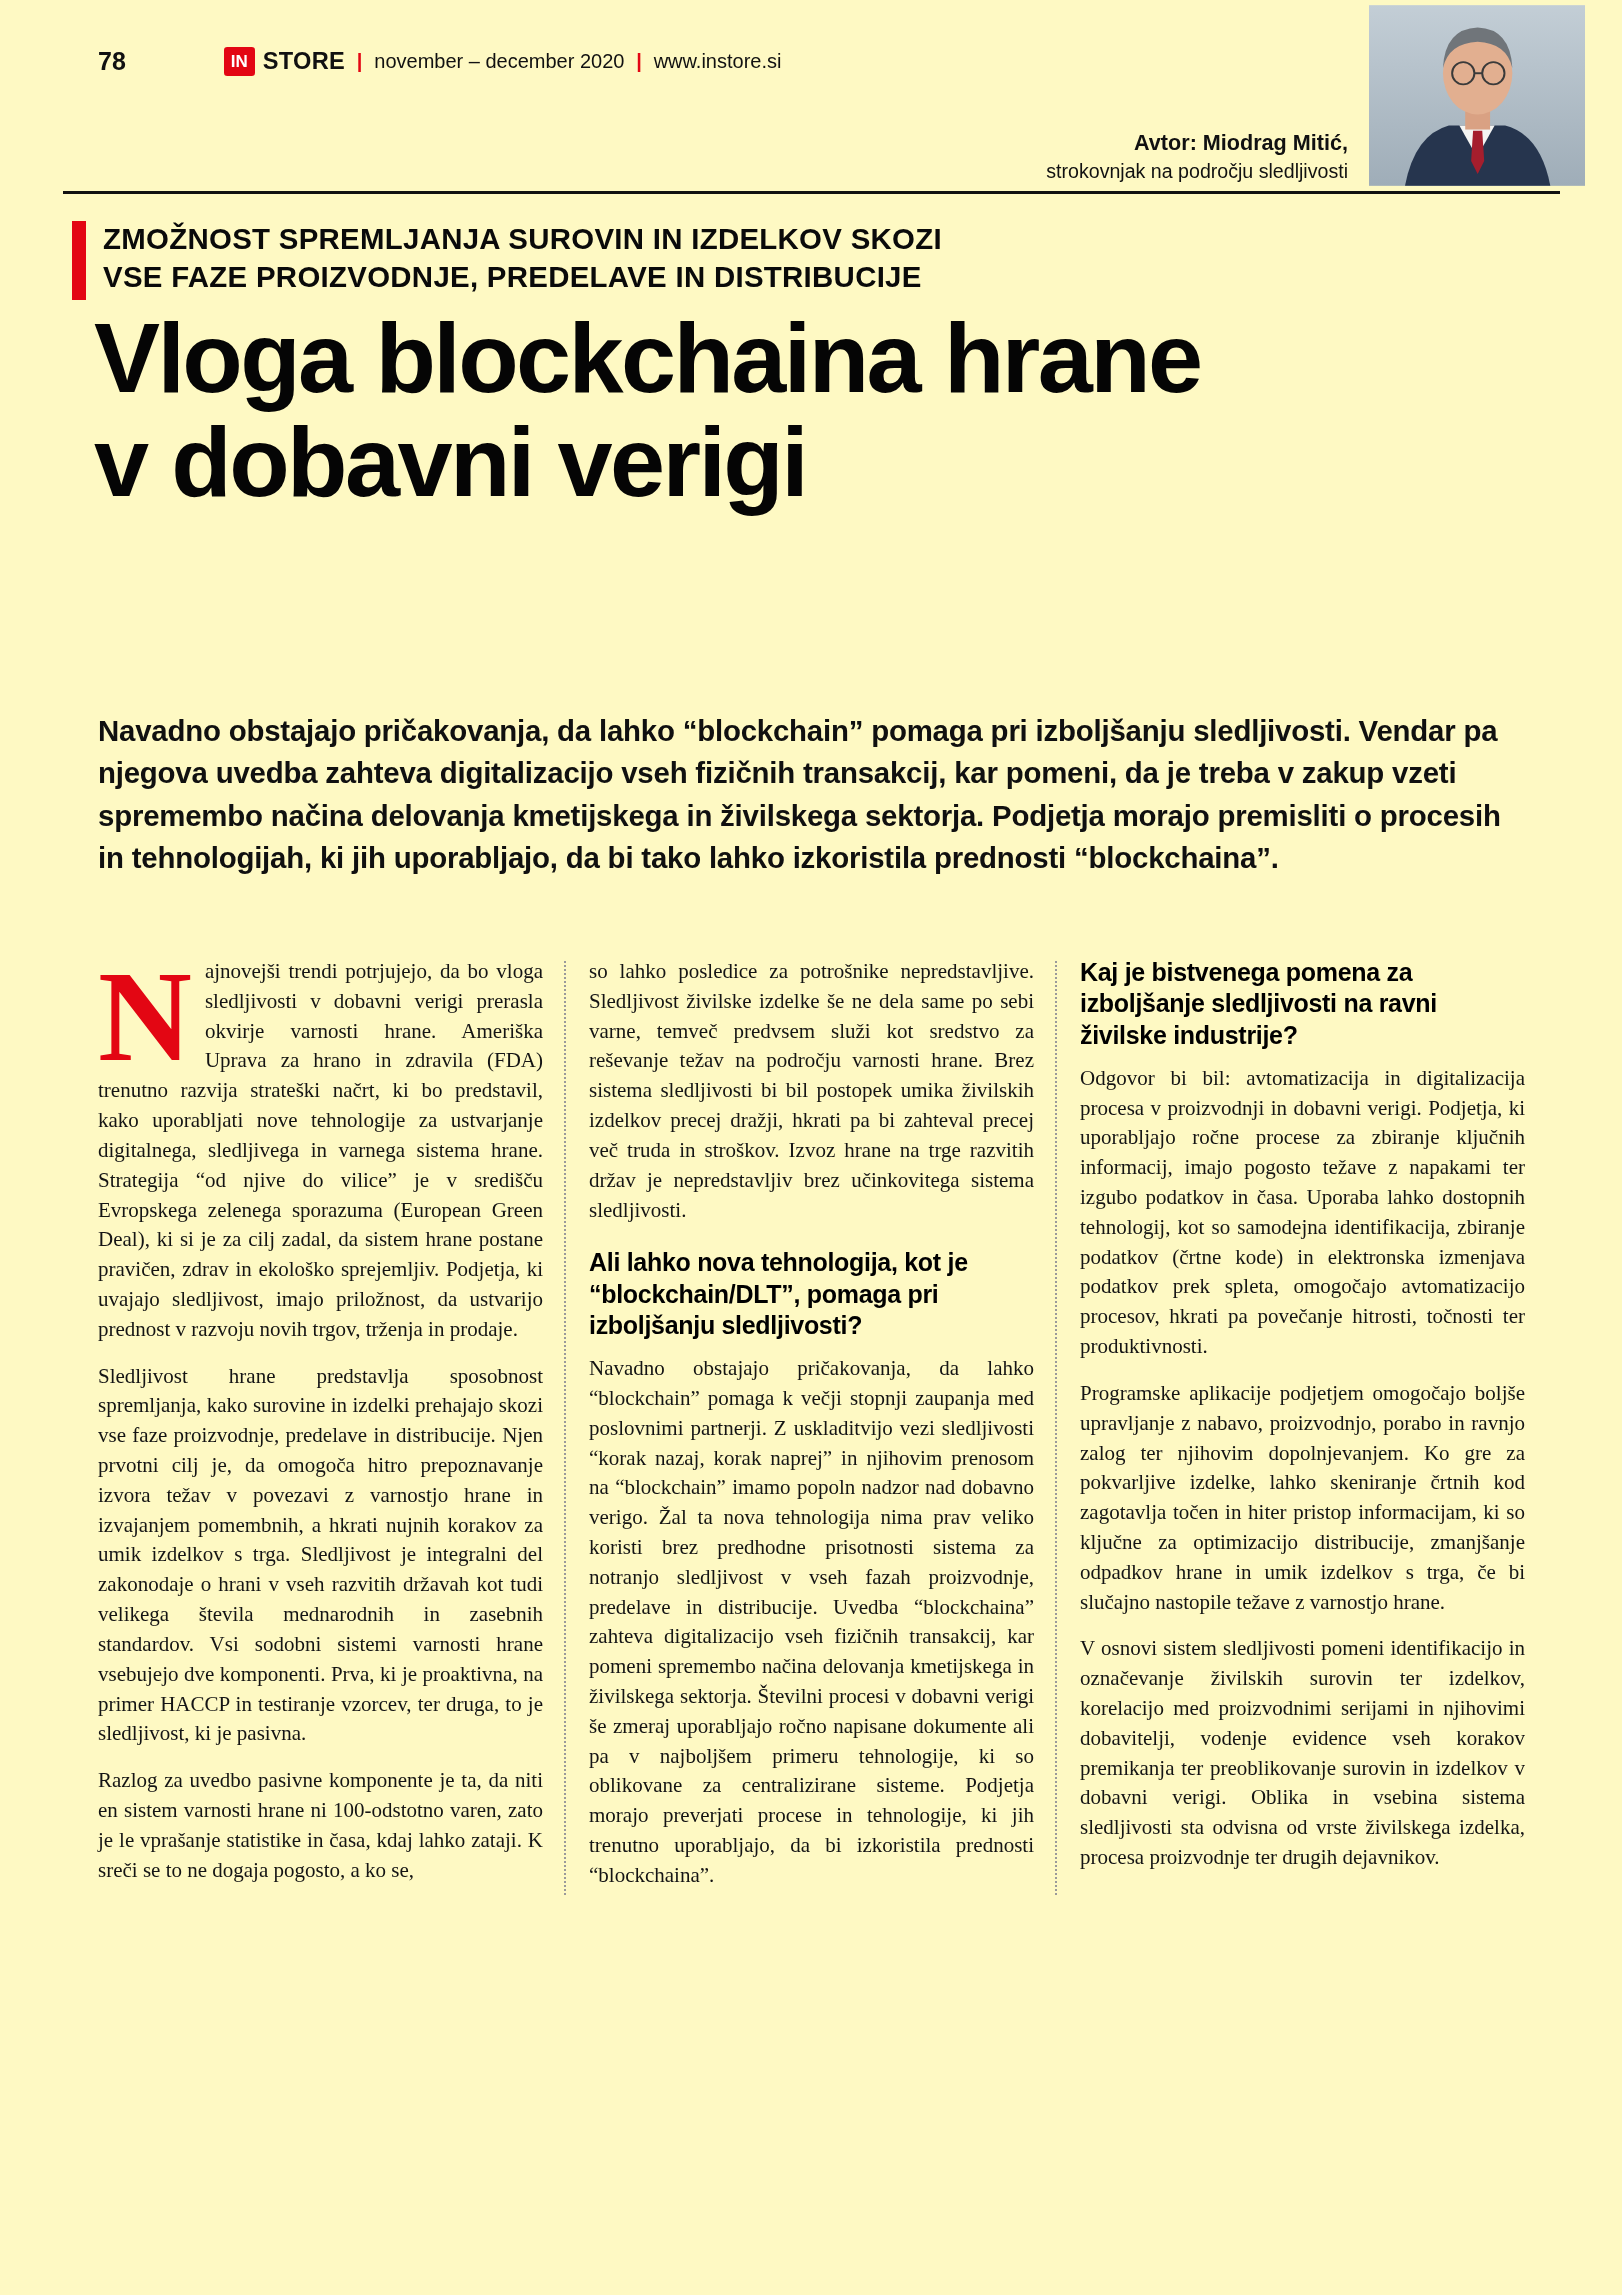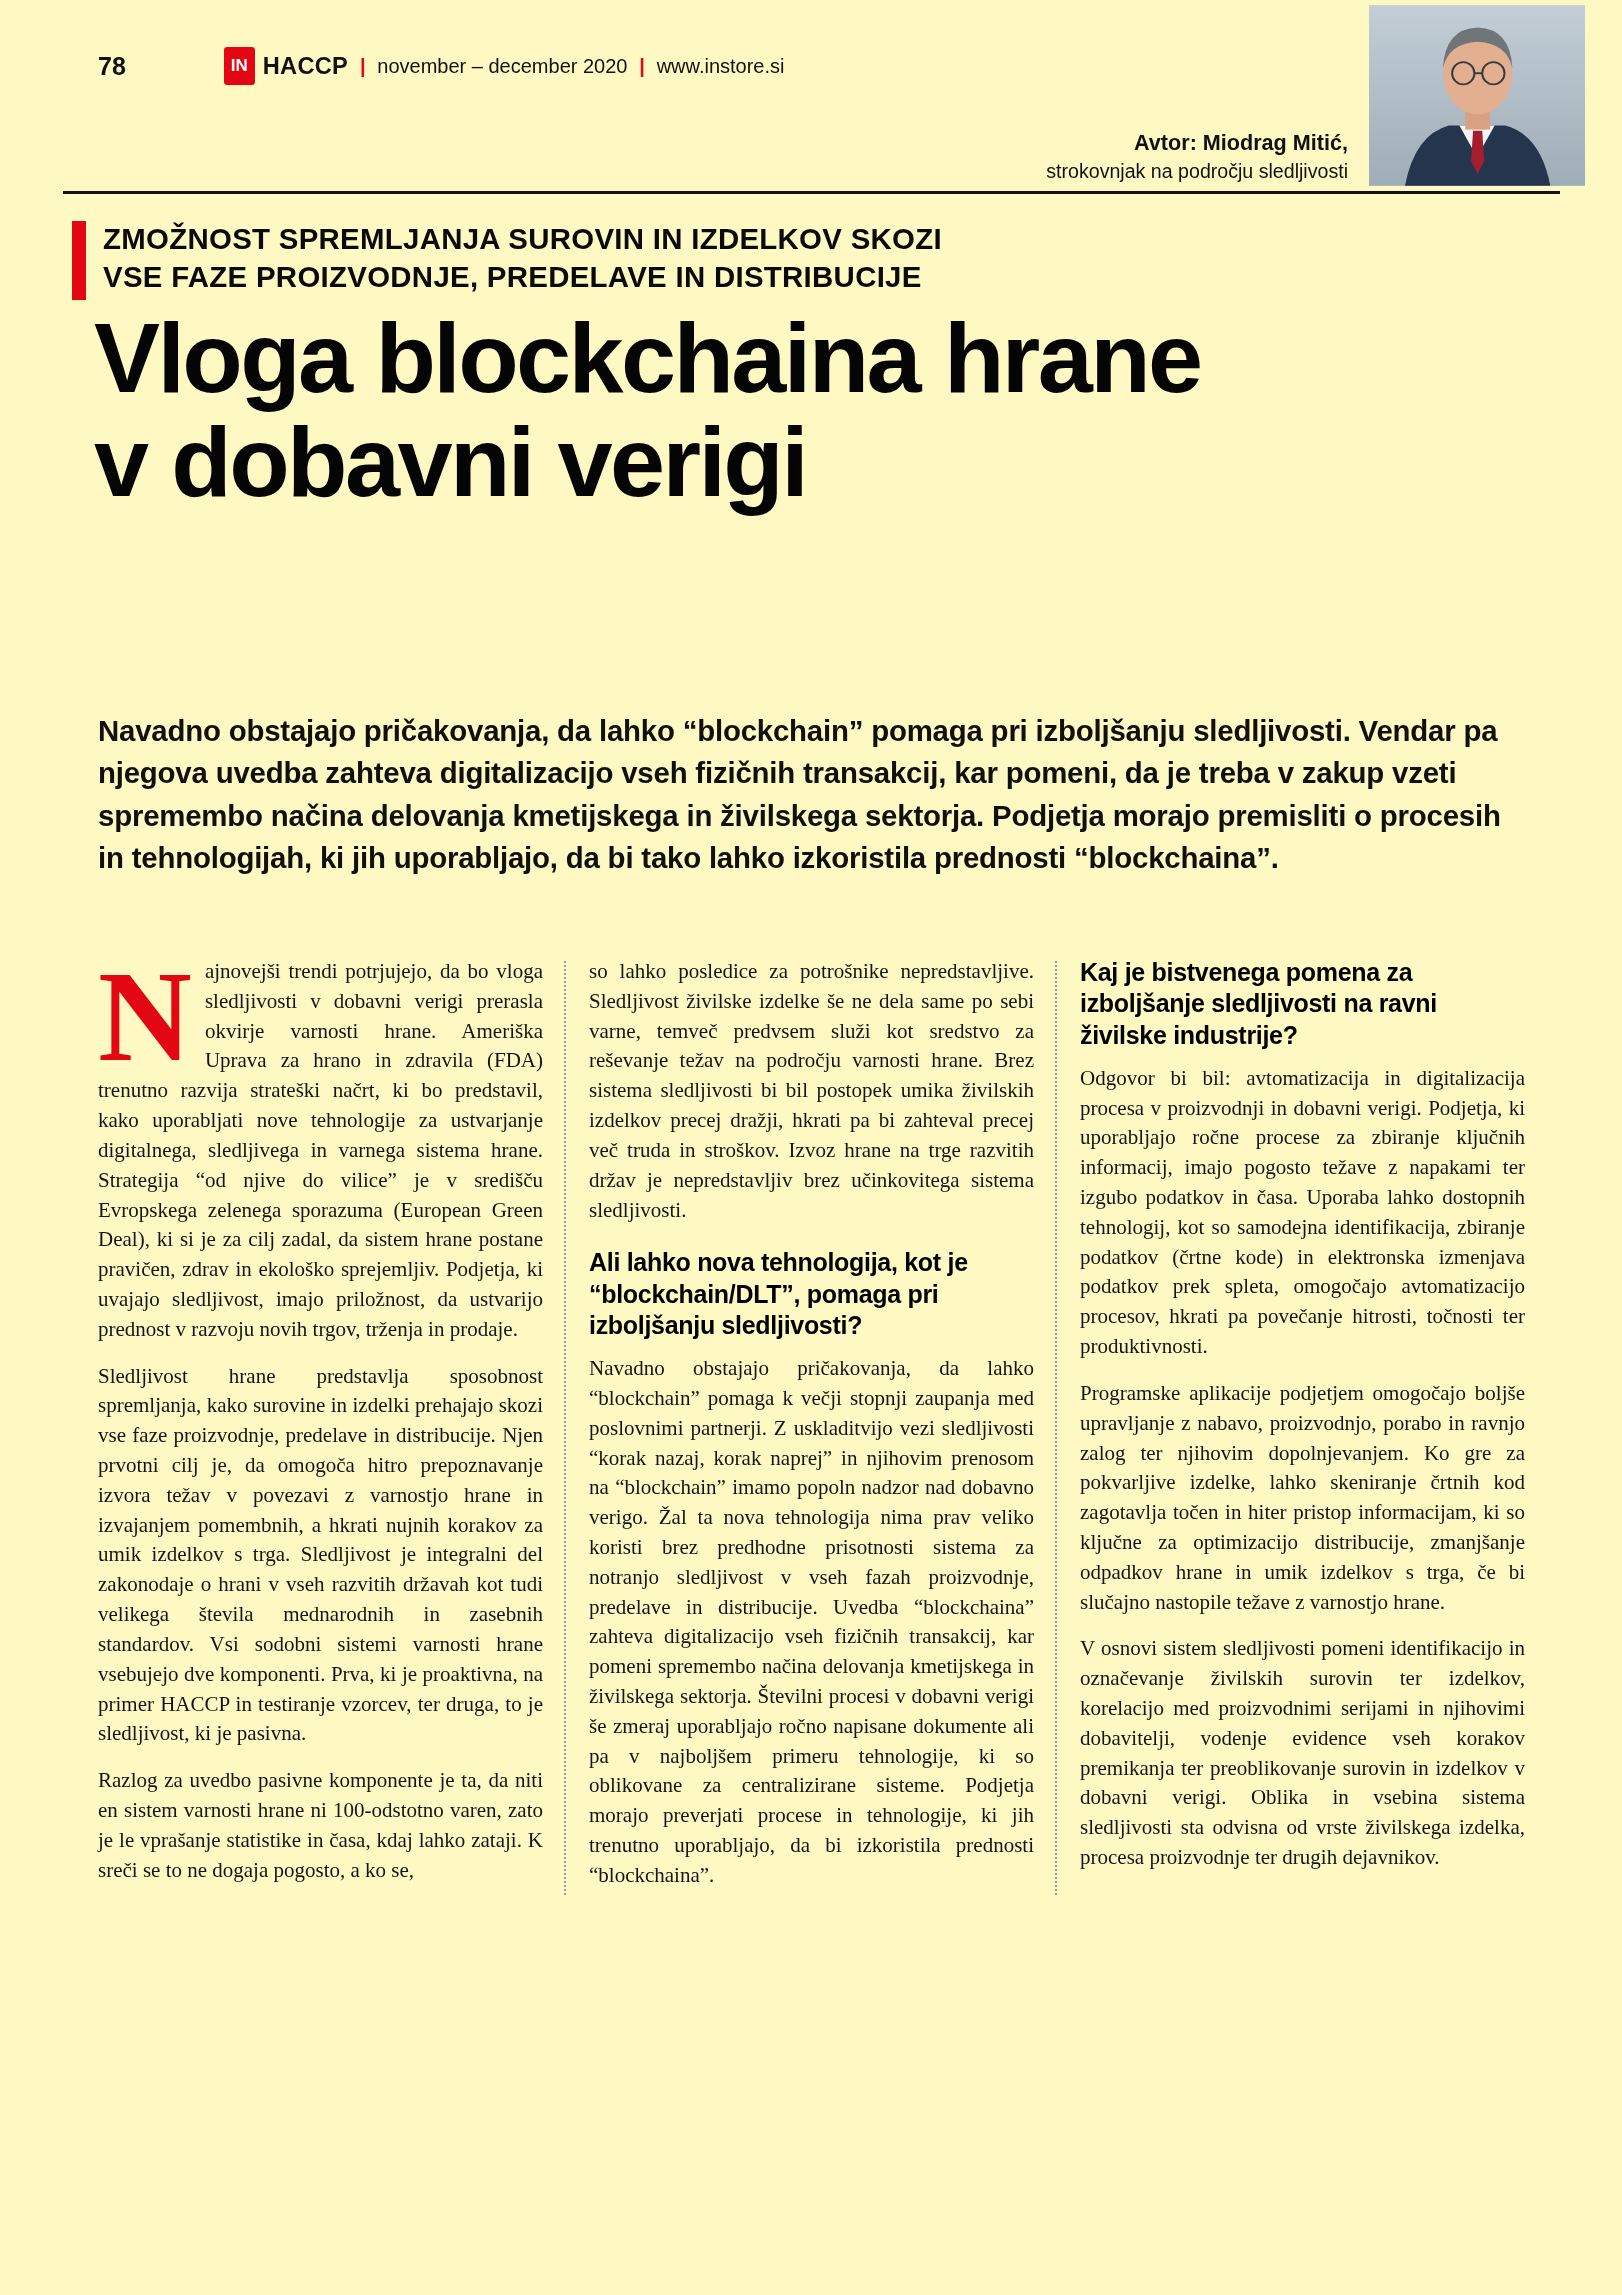--- a/index.html
+++ b/index.html
@@ -3,21 +3,21 @@
 <meta charset="utf-8">
 <style>
   * { margin:0; padding:0; box-sizing:border-box; }
   body { background:#e8e8e8; font-family:"Liberation Serif", serif; }
   .page { position:relative; width:1623px; height:2295px; background:#fef9c3; overflow:hidden; margin:0 auto; }
 
   
   .header-top { position:absolute; top:47px; left:98px; display:flex; align-items:center; font-family:"Liberation Sans", sans-serif; }
   .page-number { font-size:25px; font-weight:bold; color:#111; }
   .logo-group { display:flex; align-items:center; margin-left:98px; font-size:20px; color:#111; }
-  .logo-box { width:31px; height:38px; background:#e30613; color:#fff; display:flex; align-items:center; justify-content:center; font-weight:bold; font-size:17px; border-radius:3.3px; margin-right:7.9px; }
+  .logo-box { width:31px; height:29px; background:#e30613; color:#fff; display:flex; align-items:center; justify-content:center; font-weight:bold; font-size:17px; border-radius:3.3px; margin-right:7.9px; }
   .logo-store { font-weight:bold; font-size:23.6px; letter-spacing:0.3px; }
   .sep { color:#e30613; margin:0 11.8px; font-weight:bold; }
   .issue { font-weight:normal; }
   .website { font-weight:normal; }
 
   .section-title { position:absolute; top:103px; left:97px; font-family:"Liberation Sans", sans-serif; font-size:37px; font-weight:bold; letter-spacing:-0.7px; color:#0a0a0a; }
   .header-rule { position:absolute; top:191px; left:63px; right:63px; height:2.6px; background:#111; }
 
   .author-block { position:absolute; top:130px; right:275px; text-align:right; font-family:"Liberation Sans", sans-serif; color:#111; }
   .author-name { font-size:21.6px; font-weight:bold; }
@@ -51,21 +51,21 @@
 </style>
 </head>
 <body>
 
 <div class="page">
 
   <div class="header-top">
     <span class="page-number">78</span>
     <span class="logo-group">
       <span class="logo-box">IN</span>
-      <span class="logo-store">HACCP</span>
+      <span class="logo-store">STORE</span>
       <span class="sep">|</span>
       <span class="issue">november – december 2020</span>
       <span class="sep">|</span>
       <span class="website">www.instore.si</span>
     </span>
   </div>
 
 
   <div class="author-block">
     <div class="author-name">Avtor: Miodrag Mitić,</div>

